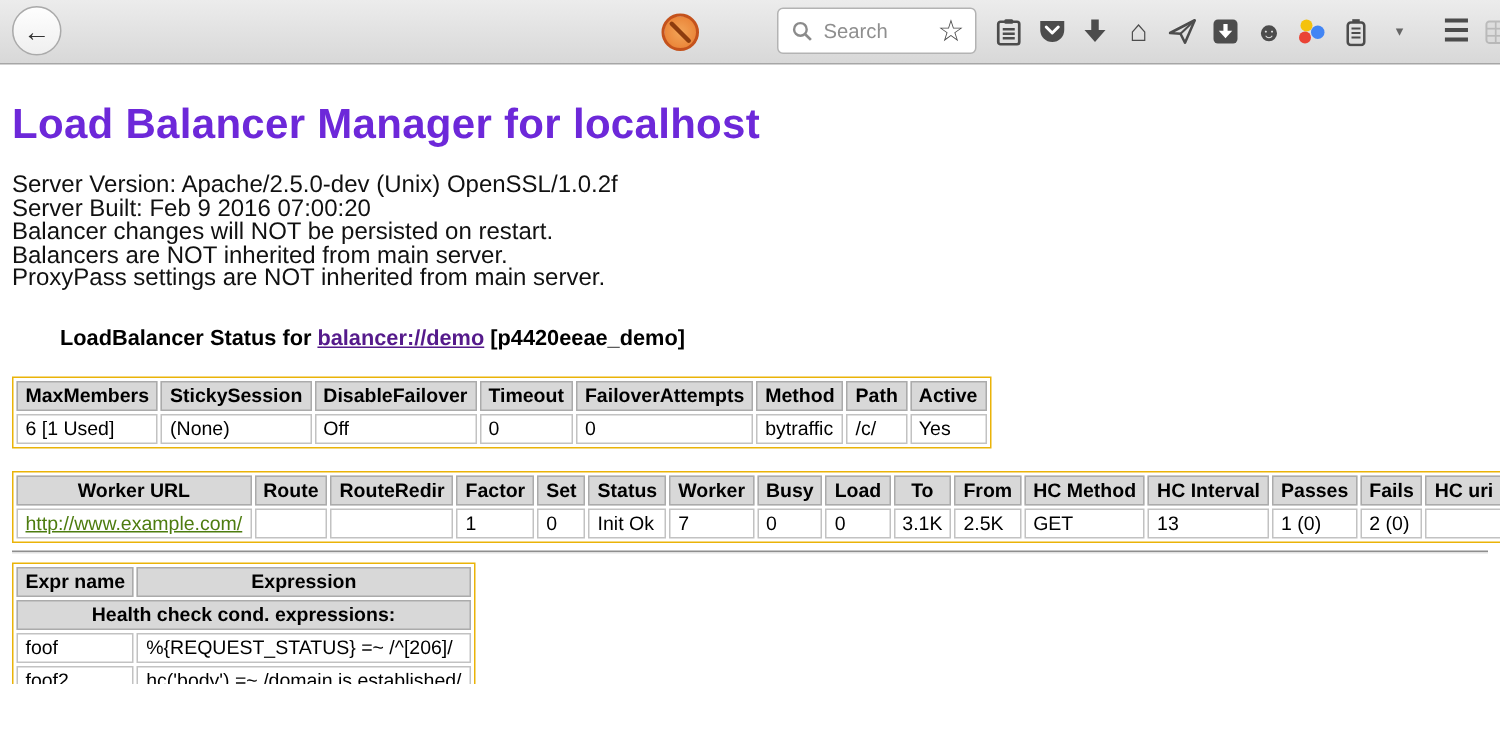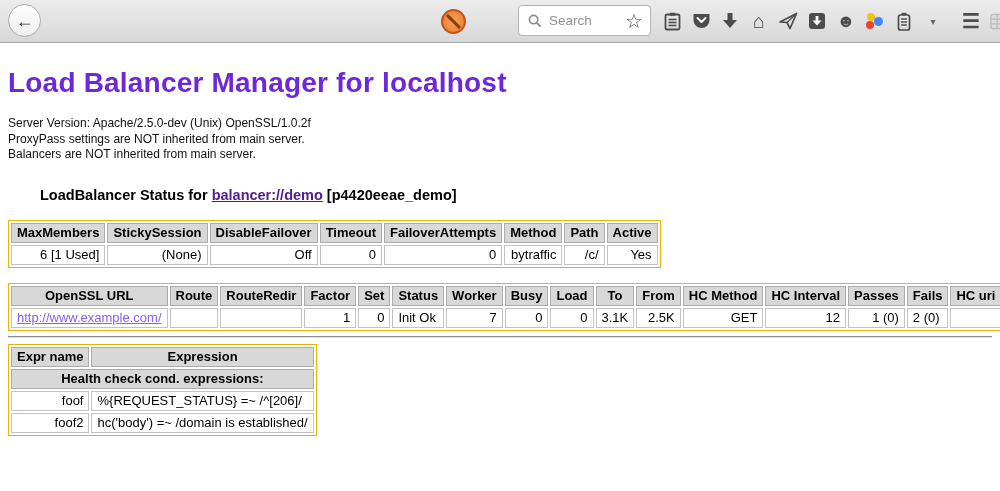--- a/index.html
+++ b/index.html
@@ -41,28 +41,28 @@
   .dots { position:relative; width:18px; height:18px; }
   .dots i { position:absolute; border-radius:50%; }
   .dot-y { left:2px; top:1px;  width:8px; height:8px; background:#f4c20d; }
   .dot-r { left:1px; top:9px;  width:8px; height:8px; background:#ea4335; }
   .dot-b { left:9px; top:5px;  width:9px; height:9px; background:#4285f4; }
   .caret { font-size:10px; color:#666; }
 
   
   .page { padding:0 8px; background:#fff; height:413px; overflow:hidden; color:#000; }
   h1.pagetitle { font-size:28px; font-weight:bold; padding-top:24px; margin-bottom:17px; color:#6d28d9; letter-spacing:.2px; }
-  .info div { font-size:12px; line-height:15.6px; color:#111; }
+  .info div { font-size:16px; line-height:15.6px; color:#111; }
   h3.balheading { font-size:14.5px; font-weight:bold; margin-top:24px; margin-bottom:17px;margin-left:32px; }
   h3.balheading a { color:#551a8b; }
   table { border-collapse:separate; border-spacing:2px; border:1px solid #eab308; font-size:13px; background:#fff; }
   th { background:#d8d8d8; border:1px solid #ababab; font-weight:bold; padding:0 5px; line-height:18px; white-space:nowrap; }
   td { border:1px solid #c2c2c2; padding:0 5px; line-height:18px; white-space:nowrap; }
-  td.c { text-align:right; } td.l { text-align:left; }
-  table a { color:#8b5cf6; }
+  td.c { text-align:left; } td.l { text-align:left; }
+  table a { color:#4d7c0f; }
   .t1 { margin-bottom:15px; }
   .t2 { margin-bottom:4px; }
   hr.divider { border:none; border-top:1px solid #8e8e8e; border-bottom:1px solid #e2e2e2; height:0; margin:5px 0 6px 0; }
   .t3 { margin-top:2px; margin-bottom:5px; }
   svg { display:block; }
 </style>
 </head>
 <body>
 
 <div class="browser">
@@ -152,22 +152,24 @@
           </svg>
       </span>
     </div>
   </div>
 
   <div class="page">
     <h1 class="pagetitle">Load Balancer Manager for localhost</h1>
 
     <div class="info">
       <div>Server Version: Apache/2.5.0-dev (Unix) OpenSSL/1.0.2f</div>
+      <div>Server Built: Feb 9 2016 07:00:20</div>
+      <div>Balancer changes will NOT be persisted on restart.</div>
+      <div>Balancers are NOT inherited from main server.</div>
       <div>ProxyPass settings are NOT inherited from main server.</div>
-      <div>Balancers are NOT inherited from main server.</div>
     </div>
 
     <h3 class="balheading"><span>LoadBalancer Status for </span><a href="#">balancer://demo</a><span> [p4420eeae_demo]</span></h3>
 
     <table class="t1">
       <tbody>
           <tr>
         <th>MaxMembers</th>
         <th>StickySession</th>
         <th>DisableFailover</th>
@@ -186,21 +188,21 @@
         <td class="c">bytraffic</td>
         <td class="c">/c/</td>
         <td class="c">Yes</td>
       </tr>
     </tbody>
       </table>
 
     <table class="t2">
       <tbody>
           <tr>
-        <th>OpenSSL URL</th>
+        <th>Worker URL</th>
         <th>Route</th>
         <th>RouteRedir</th>
         <th>Factor</th>
         <th>Set</th>
         <th>Status</th>
         <th>Worker</th>
         <th>Busy</th>
         <th>Load</th>
         <th>To</th>
         <th>From</th>
@@ -217,21 +219,21 @@
         <td class="l"></td>
         <td class="c">1</td>
         <td class="c">0</td>
         <td class="l">Init Ok</td>
         <td class="c">7</td>
         <td class="c">0</td>
         <td class="c">0</td>
         <td class="c">3.1K</td>
         <td class="c">2.5K</td>
         <td class="c">GET</td>
-        <td class="c">12</td>
+        <td class="c">13</td>
         <td class="c">1 (0)</td>
         <td class="l">2 (0)</td>
         <td class="l"></td>
 
       </tr>
     </tbody>
       </table>
 
     <hr class="divider">
 

